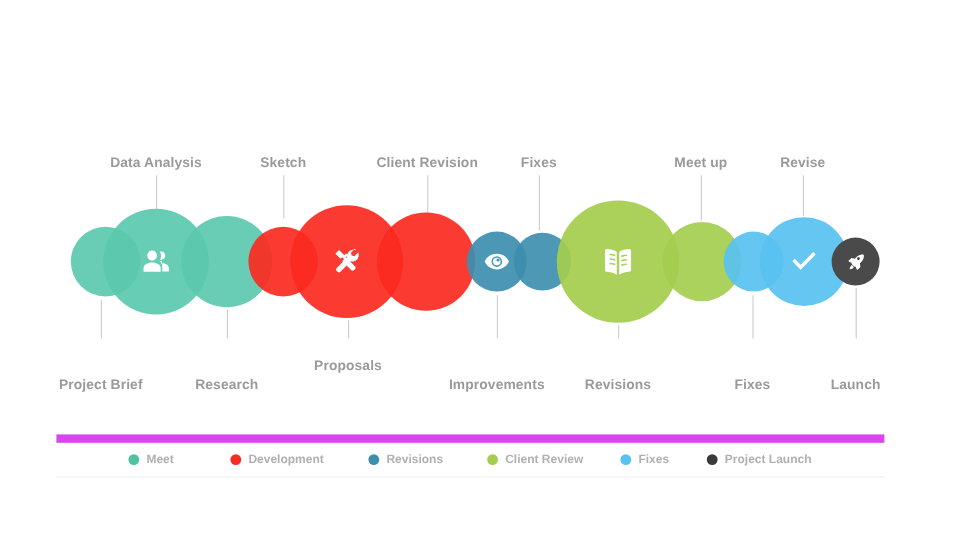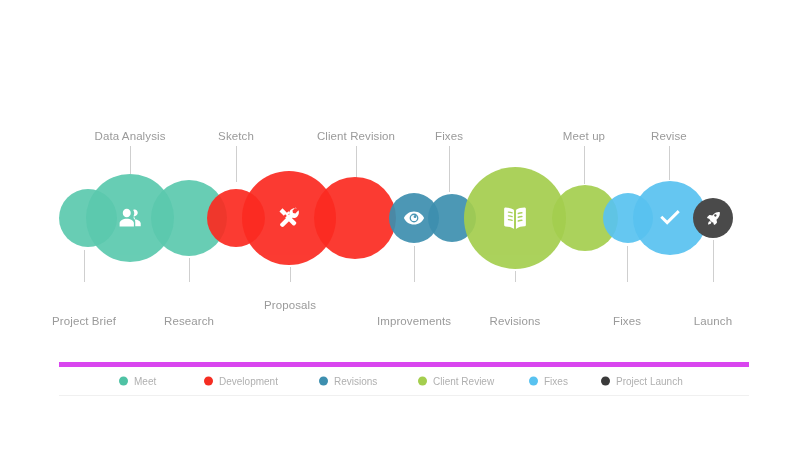--- a/index.html
+++ b/index.html
@@ -1,21 +1,21 @@
 <!DOCTYPE html>
 <html><head>
 <meta charset="utf-8">
 <style>
   html,body{margin:0;padding:0;}
   body{
     width:800px;height:450px;background:#ffffff;
     font-family:"Liberation Sans","DejaVu Sans",sans-serif;
     overflow:hidden;position:relative;
   }
-  #stage{position:absolute;inset:0;}
+  #stage{position:absolute;inset:0;font-weight:bold;}
 
   
   .circle{
     position:absolute;border-radius:50%;
     display:flex;align-items:center;justify-content:center;
   }
   .circle svg{display:block;}
   .icon-wrap{position:relative;z-index:5;pointer-events:none;}
 
   
@@ -25,22 +25,22 @@
   }
   .label.top{transform:translateX(-50%);}
   .label.bottom{transform:translateX(-50%);margin-top:26px;}
 
   .leader{
     position:absolute;width:1px;background:#cfcfcf;
   }
 
   
   #legend{
-    position:absolute;left:59px;top:362px;width:690px;height:28px;
-    border-top:5px solid #d946ef;border-bottom:1px solid #f0f0f0;
+    position:absolute;left:47px;top:362px;width:690px;height:28px;
+    border-top:7px solid #d946ef;border-bottom:1px solid #f0f0f0;
     display:flex;align-items:center;
   }
   .legend-item{
     position:absolute;display:flex;align-items:center;gap:6px;
     top:50%;transform:translateY(-50%);
   }
   .legend-dot{width:9px;height:9px;border-radius:50%;flex:none;}
   .legend-text{font-size:10px;color:#b0b0b0;white-space:nowrap;}
 </style>
 </head>

